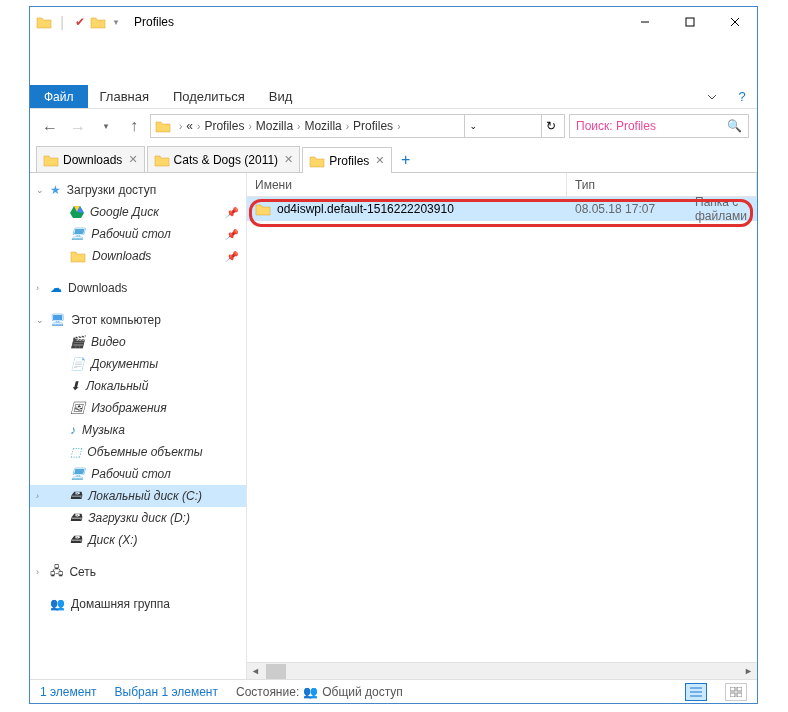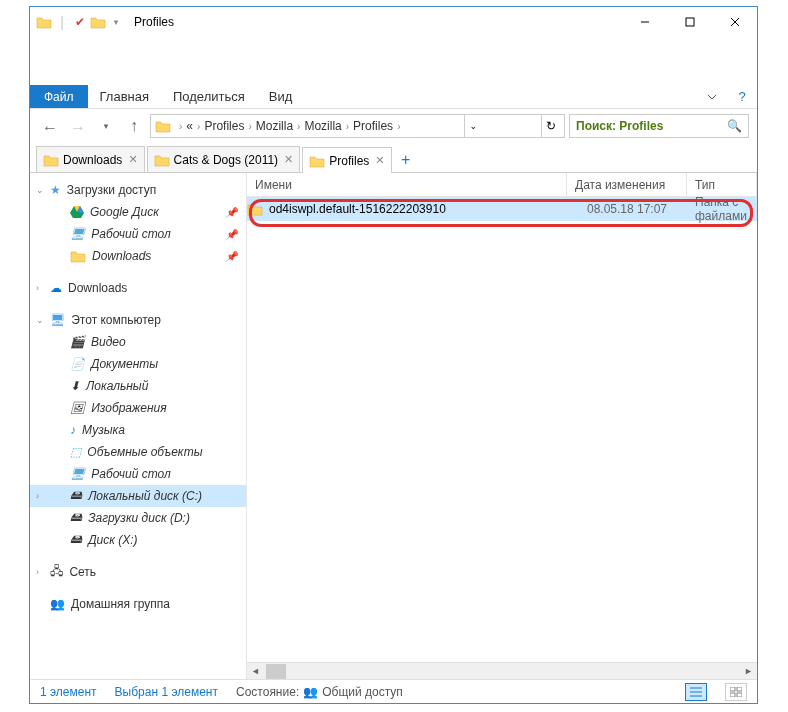--- a/index.html
+++ b/index.html
@@ -17,21 +17,21 @@
 .ribbon-tabs .spacer { flex: 1; }
 .ribbon-tabs .expand { width: 30px; display: flex; align-items: center; justify-content: center; }
 .addrbar { height: 34px; display: flex; align-items: center; padding: 0 8px; gap: 4px; }
 .navbtn { width: 24px; height: 24px; display: flex; align-items: center; justify-content: center; color: #666; }
 .navbtn.disabled { color: #ccc; }
 .breadcrumb { flex: 1; height: 24px; border: 1px solid #ccc; display: flex; align-items: center; padding: 0 4px; font-size: 12px; overflow: hidden; }
 .breadcrumb .bicon { width: 16px; height: 14px; margin-right: 4px; }
 .breadcrumb .sep { color: #888; margin: 0 4px; font-size: 10px; }
 .breadcrumb .crumb { color: #333; white-space: nowrap; }
 .breadcrumb .refresh { margin-left: auto; padding: 0 4px; border-left: 1px solid #ccc; height: 100%; display: flex; align-items: center; }
-.searchbox { width: 180px; height: 24px; border: 1px solid #ccc; display: flex; align-items: center; padding: 0 6px; font-size: 12px; color: #4d7c0f; font-weight: bold; }
+.searchbox { width: 180px; height: 24px; border: 1px solid #ccc; display: flex; align-items: center; padding: 0 6px; font-size: 12px; color: #ec4899; }
 .searchbox .sicon { margin-left: auto; }
 .tabs { height: 30px; display: flex; align-items: flex-end; padding: 0 6px; border-bottom: 1px solid #ccc; }
 .tab { height: 26px; border: 1px solid #ccc; border-bottom: none; background: #f5f5f5; display: flex; align-items: center; padding: 0 6px; font-size: 12px; margin-right: 2px; gap: 4px; }
 .tab.active { background: #fff; position: relative; top: 1px; }
 .tab .close { color: #888; font-size: 11px; margin-left: 2px; }
 .addtab { width: 24px; height: 24px; display: flex; align-items: center; justify-content: center; color: #1979ca; font-size: 16px; }
 .content { flex: 1; display: flex; overflow: hidden; }
 .nav { width: 217px; border-right: 1px solid #e5e5e5; overflow-y: auto; padding: 6px 0; }
 .navitem { height: 22px; display: flex; align-items: center; padding: 0 8px 0 20px; font-size: 12px; color: #333; gap: 6px; position: relative; }
 .navitem.sub { padding-left: 40px; font-style: italic; }
@@ -41,22 +41,22 @@
 .navgroup { margin-bottom: 10px; }
 .icon-folder { width: 16px; height: 14px; }
 .main { flex: 1; display: flex; flex-direction: column; }
 .cols { height: 24px; display: flex; align-items: flex-start; border-bottom: 1px solid #e5e5e5; font-size: 12px; color: #555; }
 .cols .col { padding: 0 8px; border-right: 1px solid #e5e5e5; height: 100%; display: flex; align-items: center; }
 .cols .c1 { width: 320px; }
 .cols .c2 { width: 120px; }
 .cols .c3 { flex: 1; }
 .filelist { flex: 1; position: relative; }
 .row { height: 24px; display: flex; align-items: center; font-size: 12px; background: #cce8ff; }
-.row .c1 { width: 320px; display: flex; align-items: center; gap: 6px; }
-.row .c2 { width: 120px; padding: 0 8px; color: #666; text-align: center; }
+.row .c1 { width: 320px; padding-left: 8px; display: flex; align-items: center; gap: 6px; }
+.row .c2 { width: 120px; padding: 0 8px; color: #666; }
 .row .c3 { flex: 1; padding: 0 8px; color: #666; }
 .highlight { position: absolute; top: 2px; left: 2px; right: 4px; height: 28px; border: 3px solid #e03030; border-radius: 12px; pointer-events: none; }
 .hscroll { height: 17px; background: #f0f0f0; border-top: 1px solid #e0e0e0; display: flex; align-items: center; }
 .hscroll .thumb { width: 20px; height: 15px; background: #ccc; margin-left: 2px; }
 .hscroll .arrow { width: 17px; height: 17px; display: flex; align-items: center; justify-content: center; font-size: 9px; color: #666; }
 .status { height: 24px; border-top: 1px solid #e0e0e0; display: flex; align-items: center; padding: 0 10px; font-size: 12px; color: #1979ca; gap: 18px; }
 .status .state { color: #555; display: flex; align-items: center; gap: 4px; }
 .status .spacer { flex: 1; }
 .status .viewbtn { width: 22px; height: 18px; border: 1px solid #ccc; display: flex; align-items: center; justify-content: center; }
 .status .viewbtn.active { background: #cce8ff; border-color: #1979ca; }
@@ -264,21 +264,20 @@
         <div class="navitem">
             <span>👥</span>
             <span>Домашняя группа</span>
           </div>
       </div>
     </div>
 
     <div class="main">
       <div class="cols">
         <div class="col c1">Имени</div>
-        <div class="col c2">Дата изменения</div>
         <div class="col c3">Тип</div>
       </div>
       <div class="filelist">
         <div class="row">
           <div class="c1">
               <svg class="folder icon-folder" viewBox="0 0 16 14">
                 <path d="M1 3 h5 l1 2 h8 v8 h-14 z"></path>
               </svg>
               <span>od4iswpl.default-1516222203910</span>
             </div>

